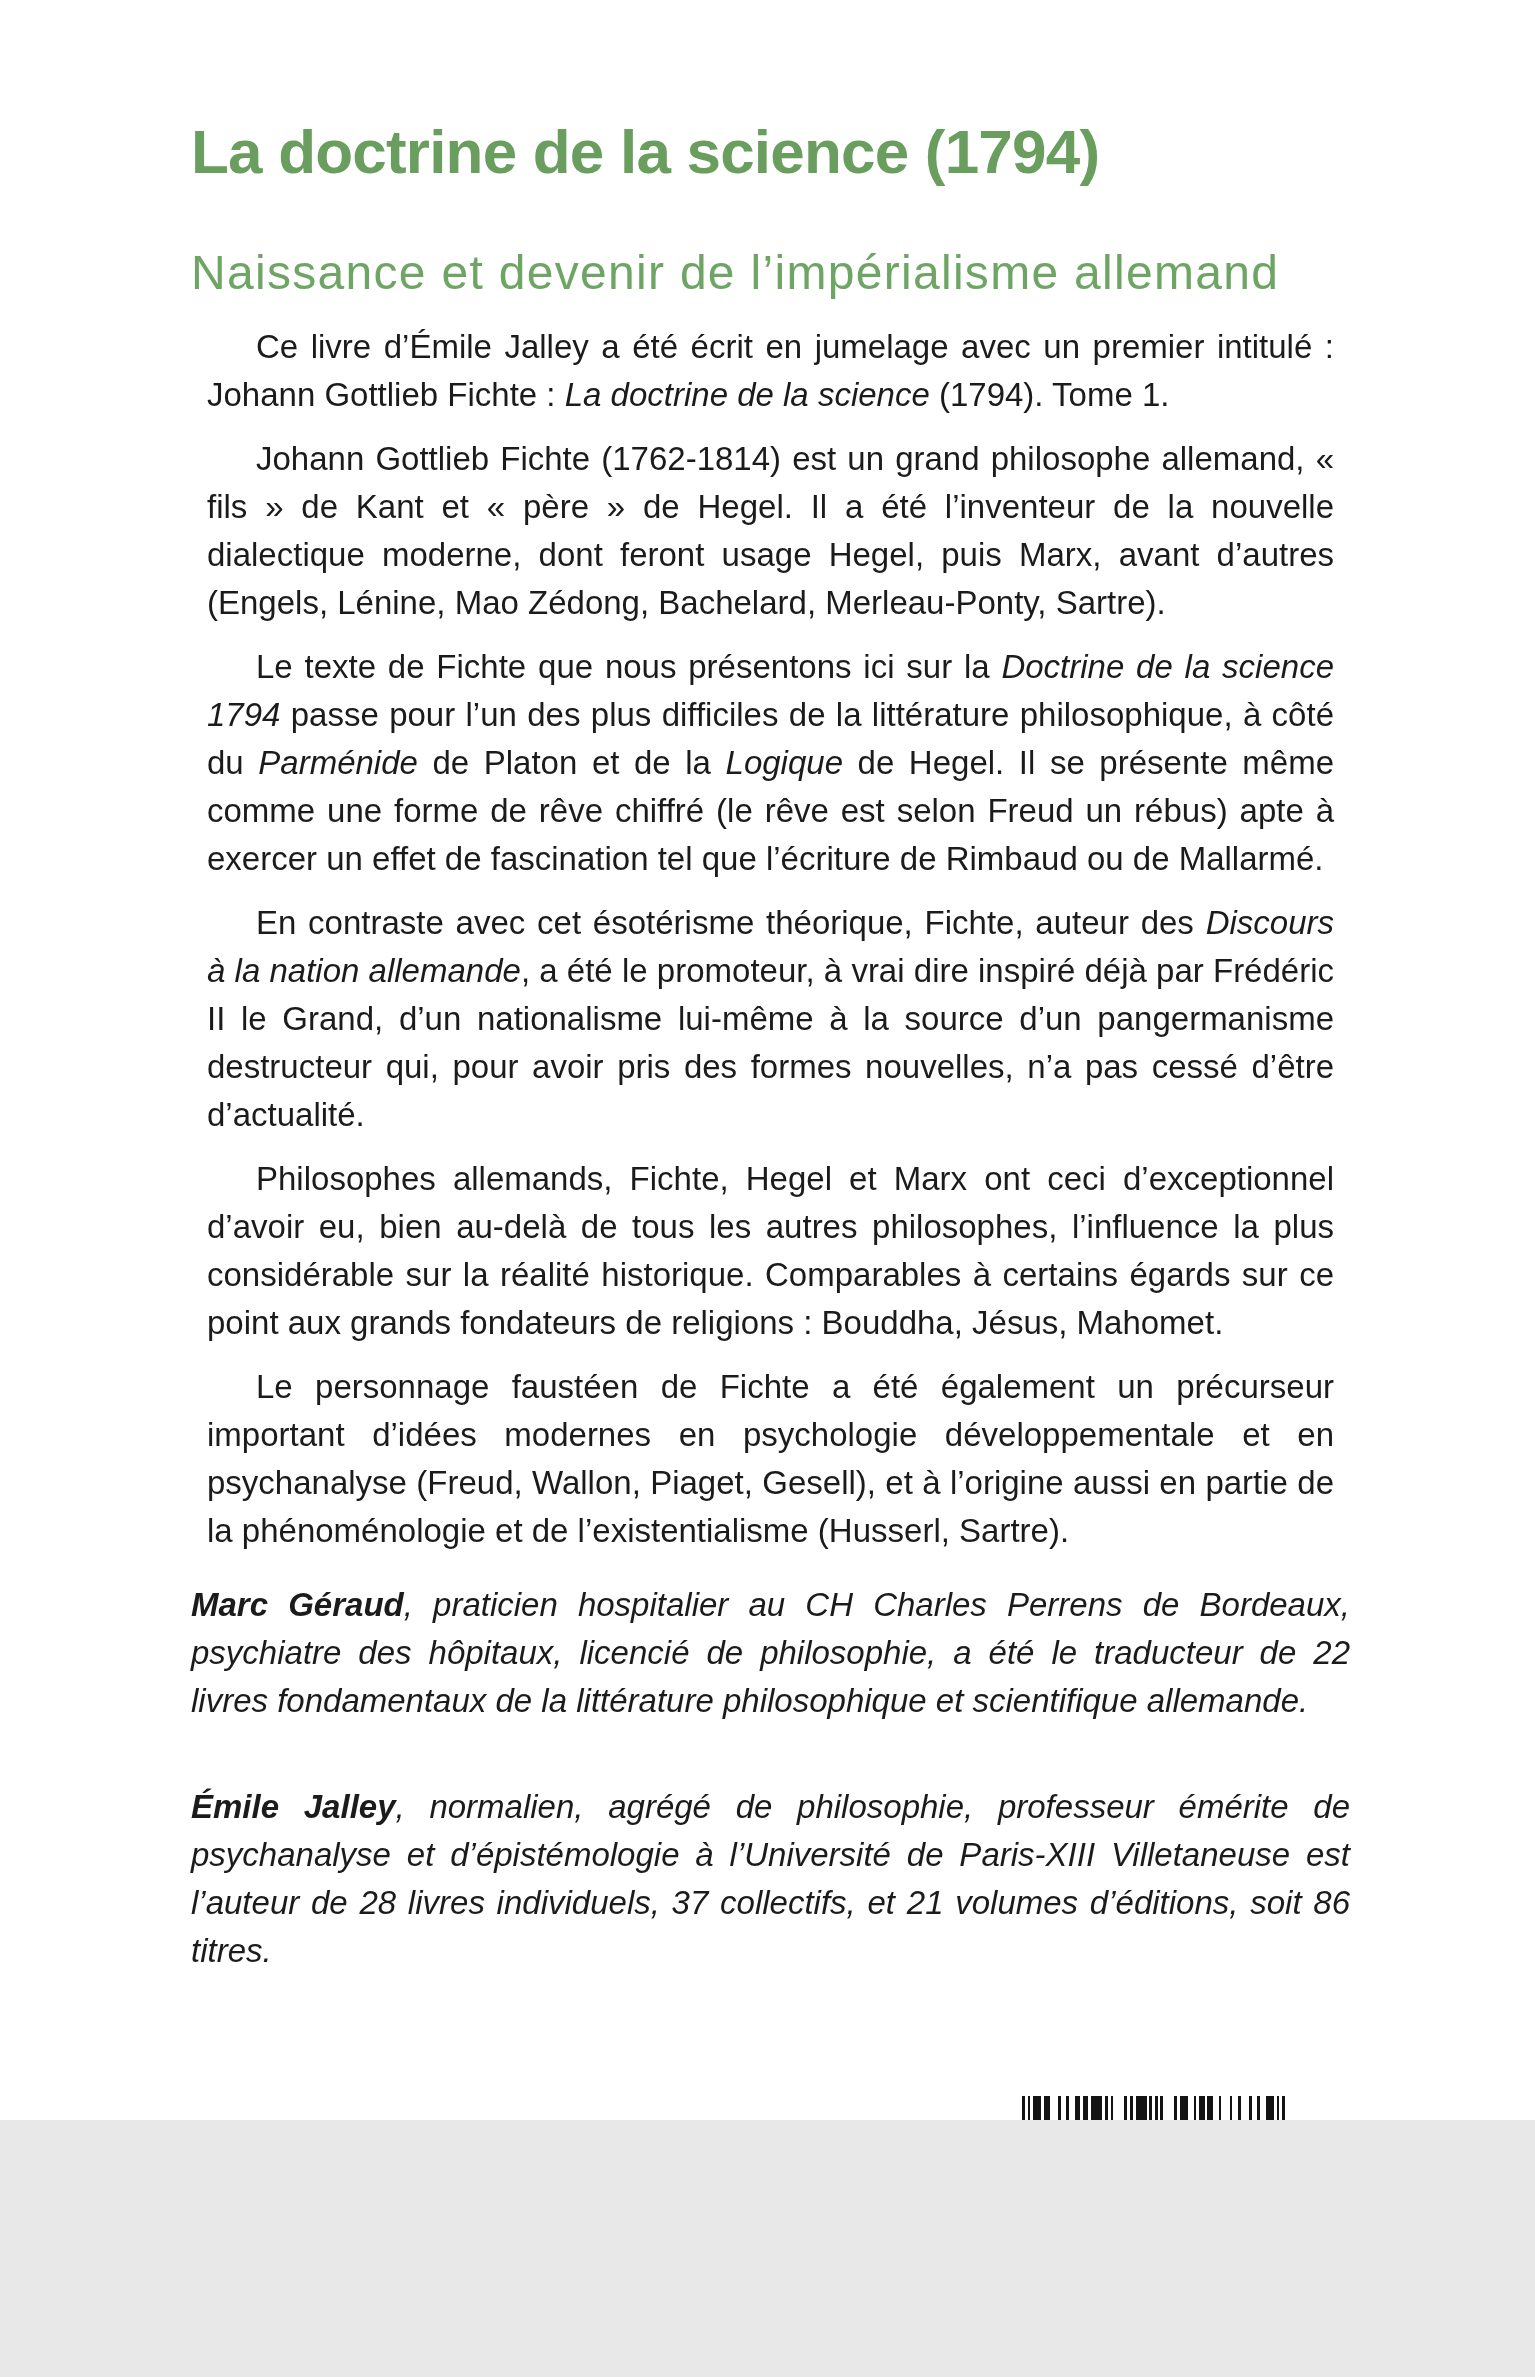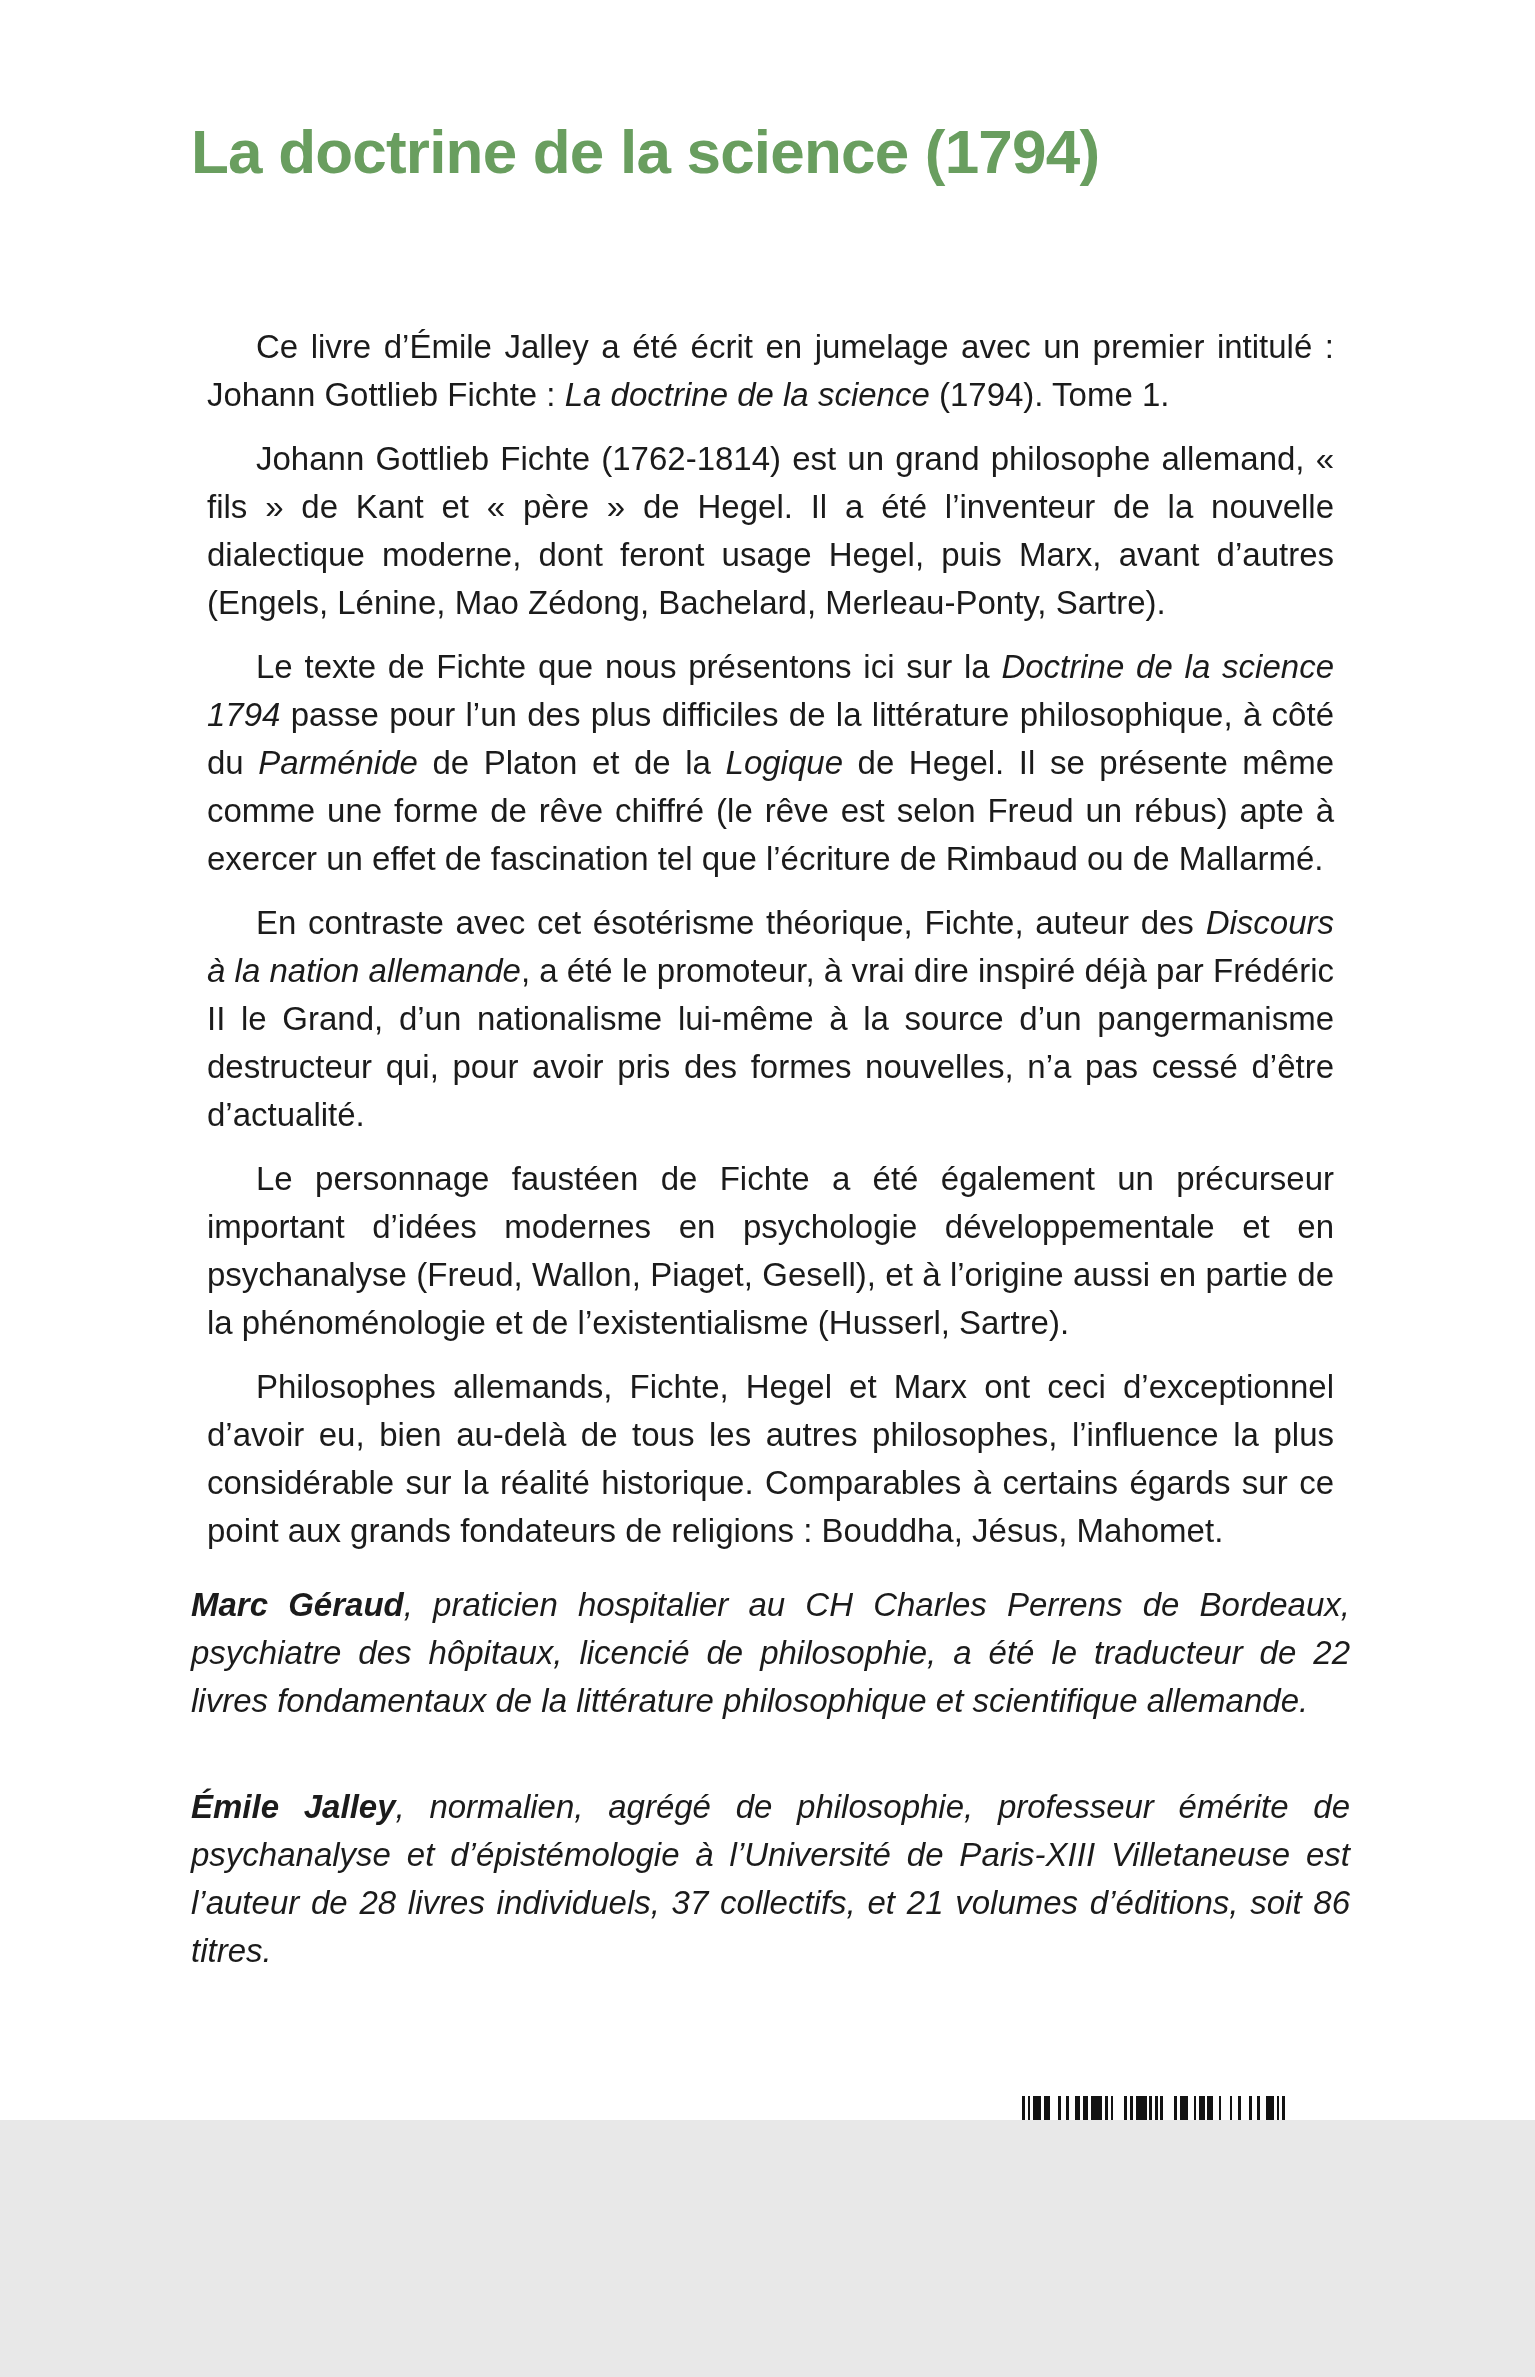--- a/index.html
+++ b/index.html
@@ -55,28 +55,29 @@
   .digit-g1{left:4.2%;width:42.2%;}
   .digit-g2{left:53.7%;width:42.2%;}
 </style>
 </head>
 <body>
 
 <div class="page">
 
   <h1 class="title">La doctrine de la science (1794)</h1>
 
+  <h2 class="subtitle">Naissance et devenir de l’impérialisme allemand</h2>
 
   <div class="body-text">
       <p class="para"><span>Ce livre d’Émile Jalley a été écrit en jumelage avec un premier intitulé : Johann Gottlieb Fichte : </span><span class="it">La doctrine de la science</span><span> (1794). Tome 1.</span></p>
       <p class="para"><span>Johann Gottlieb Fichte (1762-1814) est un grand philosophe allemand, « fils » de Kant et « père » de Hegel. Il a été l’inventeur de la nouvelle dialectique moderne, dont feront usage Hegel, puis Marx, avant d’autres (Engels, Lénine, Mao Zédong, Bachelard, Merleau-Ponty, Sartre).</span></p>
       <p class="para"><span>Le texte de Fichte que nous présentons ici sur la </span><span class="it">Doctrine de la science 1794</span><span> passe pour l’un des plus difficiles de la littérature philosophique, à côté du </span><span class="it">Parménide</span><span> de Platon et de la </span><span class="it">Logique</span><span> de Hegel. Il se présente même comme une forme de rêve chiffré (le rêve est selon Freud un rébus) apte à exercer un effet de fascination tel que l’écriture de Rimbaud ou de Mallarmé.</span></p>
       <p class="para"><span>En contraste avec cet ésotérisme théorique, Fichte, auteur des </span><span class="it">Discours à la nation allemande</span><span>, a été le promoteur, à vrai dire inspiré déjà par Frédéric II le Grand, d’un nationalisme lui-même à la source d’un pangermanisme destructeur qui, pour avoir pris des formes nouvelles, n’a pas cessé d’être d’actualité.</span></p>
+      <p class="para"><span>Philosophes allemands, Fichte, Hegel et Marx ont ceci d’exceptionnel d’avoir eu, bien au-delà de tous les autres philosophes, l’influence la plus considérable sur la réalité historique. Comparables à certains égards sur ce point aux grands fondateurs de religions : Bouddha, Jésus, Mahomet.</span></p>
       <p class="para"><span>Le personnage faustéen de Fichte a été également un précurseur important d’idées modernes en psychologie développementale et en psychanalyse (Freud, Wallon, Piaget, Gesell), et à l’origine aussi en partie de la phénoménologie et de l’existentialisme (Husserl, Sartre).</span></p>
-      <p class="para"><span>Philosophes allemands, Fichte, Hegel et Marx ont ceci d’exceptionnel d’avoir eu, bien au-delà de tous les autres philosophes, l’influence la plus considérable sur la réalité historique. Comparables à certains égards sur ce point aux grands fondateurs de religions : Bouddha, Jésus, Mahomet.</span></p>
     </div>
 
   <p class="bio" id="bio-1"><span class="it bd">Marc Géraud</span><span class="it">, praticien hospitalier au CH Charles Perrens de Bordeaux, psychiatre des hôpitaux, licencié de philosophie, a été le traducteur de 22 livres fondamentaux de la littérature philosophique et scientifique allemande.</span></p>
 
   <p class="bio" id="bio-2"><span class="it bd">Émile Jalley</span><span class="it">, normalien, agrégé de philosophie, professeur émérite de psychanalyse et d’épistémologie à l’Université de Paris-XIII Villetaneuse est l’auteur de 28 livres individuels, 37 collectifs, et 21 volumes d’éditions, soit 86 titres.</span></p>
 
   <div class="isbn">ISBN : 978-2-336-30277-5</div>
 
   <div class="price">30 €</div>
 

